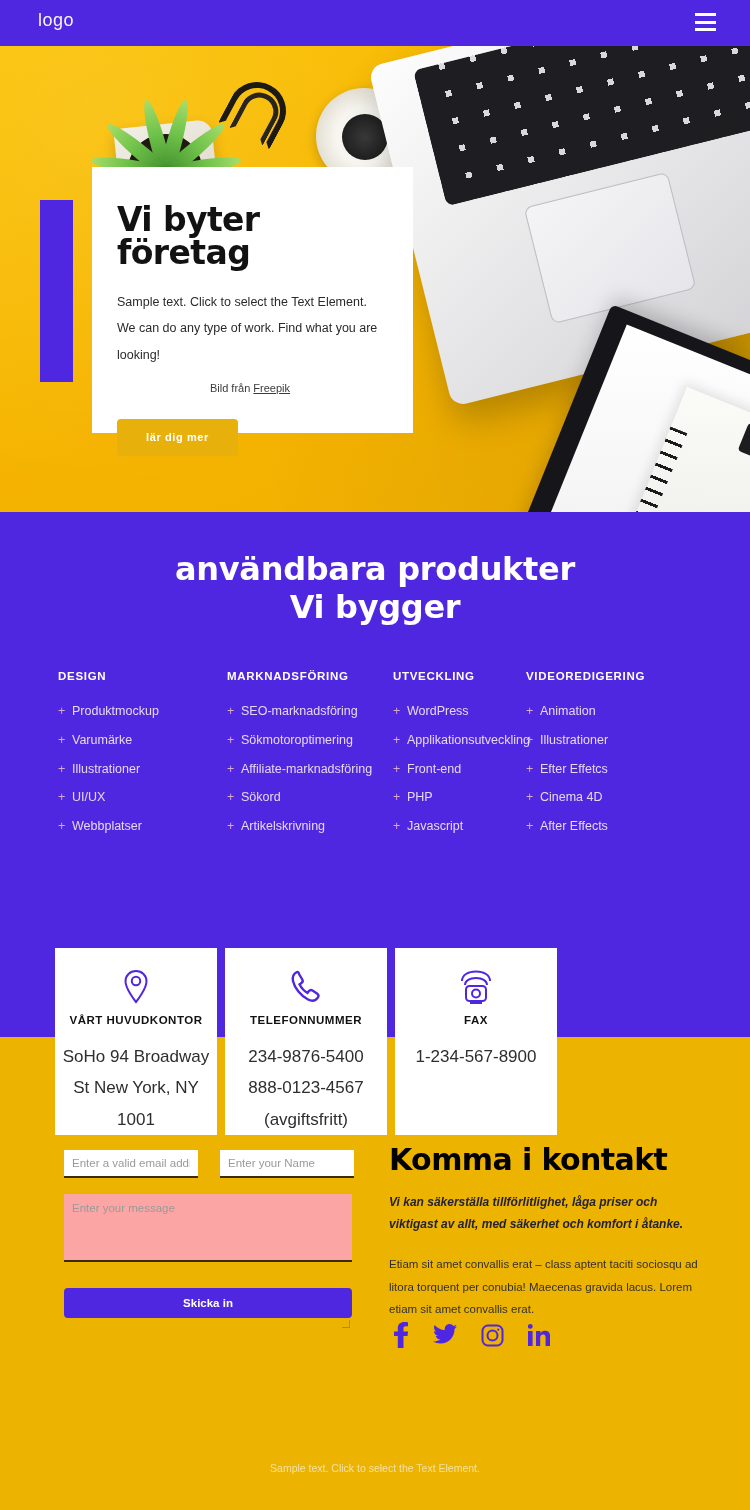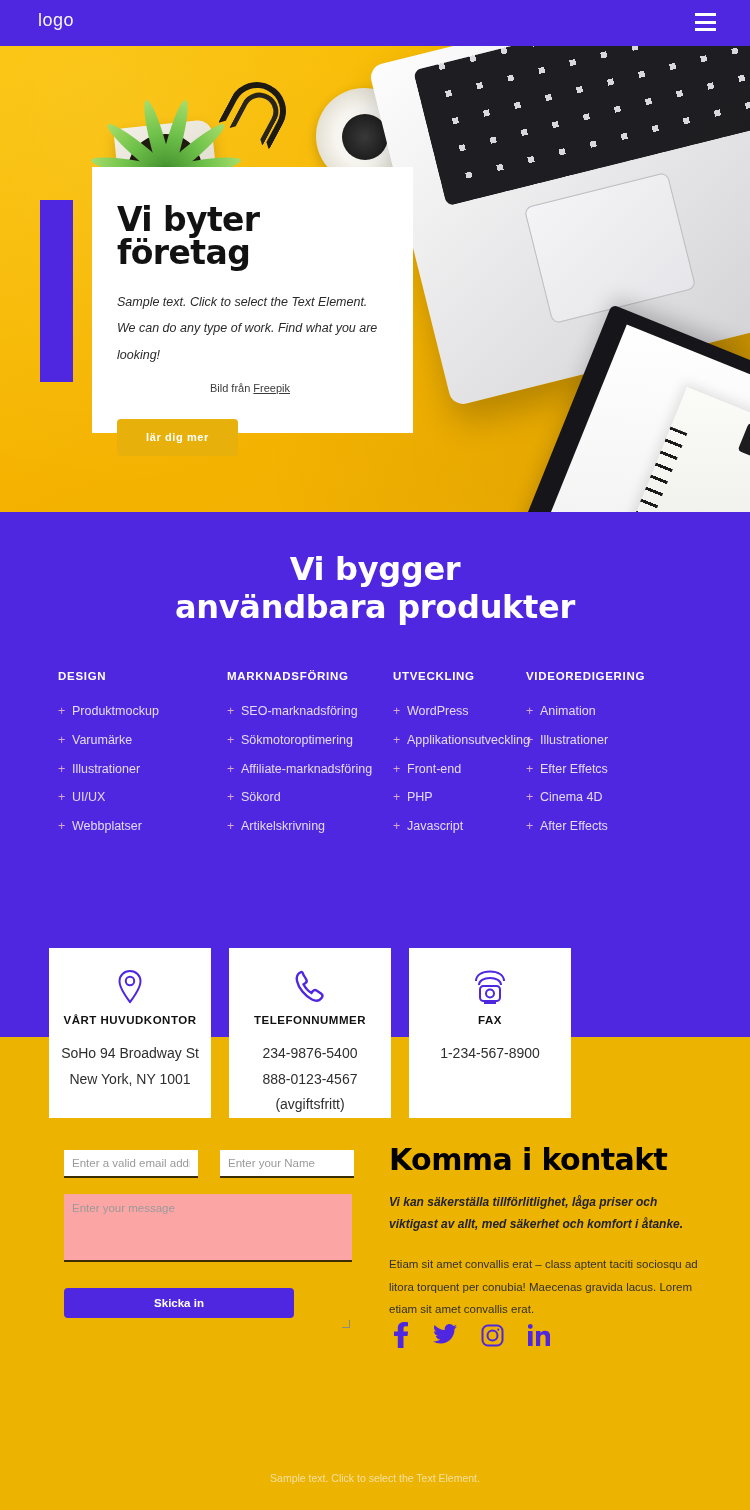--- a/index.html
+++ b/index.html
@@ -136,21 +136,21 @@
   .hero-card {
     position: absolute; left: 71px; top: 167px; width: 321px; height: 266px;
     background: #ffffff; z-index: 15; padding: 36px 30px 0 25px; margin-left: 21px;
   }
   .hero-title {
     font-family: "DejaVu Sans", sans-serif; font-weight: 700;
     font-size: 33px; color: #121212; letter-spacing: -.6px; line-height: 1;
   }
   .hero-sub {
     margin-top: 20px; font-size: 12.5px; color: #2a2a2a;
-    line-height: 2.1; max-width: 290px; font-style: italic;
+    line-height: 2.1; max-width: 290px;
   }
   .hero-credit { margin-top: 14px; font-size: 11px; color: #3b3b3b; text-align: center; }
   .hero-credit a { color: #3b3b3b; text-decoration: underline; }
   .hero-btn {
     margin-top: 25px; width: 121px; height: 37px; background: #E8B00B;
     border: none; border-radius: 4px; color: #ffffff; font-size: 11px;
     font-weight: 700; letter-spacing: .6px; cursor: pointer;
   }
 
   
@@ -175,34 +175,34 @@
   .col li {
     color: #E4DAF3; font-size: 12.5px; line-height: 1.9;
     margin-bottom: 5px; position: relative; padding-left: 14px;
   }
   .col li .pl {
     position: absolute; left: 0; top: 0; color: #D9A8CF; font-size: 12.5px;
   }
 
   
   .cards {
-    position: absolute; top: 948px; left: 49px; width: 672px; height: 165px;
-    display: grid; grid-template-columns: repeat(4, 162px); gap: 18px; z-index: 25;
+    position: absolute; top: 948px; left: 55px; width: 672px; height: 165px;
+    display: grid; grid-template-columns: repeat(4, 162px); gap: 8px; z-index: 25;
   }
   .card {
     background: #ffffff; text-align: center; padding-top: 20px;
   }
   .card-icon { height: 44px; color: #5027E0; }
   .card-icon svg { display: inline-block; }
   .card-title {
     font-size: 11.5px; font-weight: 700; color: #111111;
     letter-spacing: .5px; line-height: 1.45; padding: 0 12px;
   }
   .card-body {
-    margin-top: 12px; font-size: 14px; color: #2e2e2e;
+    margin-top: 12px; font-size: 17px; color: #2e2e2e;
     line-height: 1.85; padding: 0 2px;
   }
   .card-body a { color: #5027E0; font-weight: 700; text-decoration: underline; }
 
   
   .yellow {
     position: absolute; top: 1037px; left: 0; width: 750px; height: 473px;
     background: #ECB301;
   }
 
@@ -223,21 +223,21 @@
     padding: 8px; font-size: 11.5px; font-family: "Liberation Sans", sans-serif;
     color: #333;
   }
   .f-msg::placeholder { color: #9a9a9a; }
   .resize-h {
     position: absolute; right: 2px; top: 170px; width: 8px; height: 8px;
     border-right: 1px solid #8a8a8a; border-bottom: 1px solid #8a8a8a;
     transform: skewX(-0deg);
   }
   .submit {
-    margin-top: 22px; width: 230px; height: 30px; background: #5027E0;
+    margin-top: 22px; width: 288px; height: 30px; background: #5027E0;
     border: none; border-radius: 4px; color: #ffffff;
     font-size: 11.5px; font-weight: 700; cursor: pointer;
   }
 
   
   .kontakt { position: absolute; top: 1142px; left: 389px; width: 320px; z-index: 30; }
   .kontakt h2 {
     font-family: "DejaVu Sans", sans-serif; font-weight: 700;
     font-size: 30px; color: #000000; letter-spacing: -.6px;
   }
@@ -249,21 +249,21 @@
     margin-top: 18px; font-size: 11.5px; color: #33302c; line-height: 1.95;
   }
   .social {
     position: absolute; top: 1322px; left: 392px; width: 300px;
     display: flex; gap: 24px; align-items: center; z-index: 30;
   }
   .social span { color: #5027E0; display: inline-flex; cursor: pointer; }
 
   .footer {
     position: absolute; top: 1462px; left: 0; width: 750px; text-align: center;
-    font-size: 10.5px; color: #F4E0A0; z-index: 30; margin-top: 10px;
+    font-size: 10.5px; color: #F4E0A0; z-index: 30;
   }
 </style>
 </head>
 <body>
 
 <div class="page">
 
   <div class="header">
     <div class="logo">logo</div>
     <div class="burger">
@@ -308,22 +308,22 @@
   <div class="accent-bar"></div>
   <div class="hero-card">
     <div class="hero-title">Vi byter företag</div>
     <div class="hero-sub">Sample text. Click to select the Text Element. We can do any type of work. Find what you are looking!</div>
     <div class="hero-credit"><span>Bild från </span><a href="#">Freepik</a></div>
     <button class="hero-btn">lär dig mer</button>
   </div>
 
   <div class="purple">
     <div class="purple-title">
+      <div>användbara produkter</div>
       <div>Vi bygger</div>
-      <div>användbara produkter</div>
     </div>
     <div class="cols">
       <div class="col">
         <div class="col-head">DESIGN</div>
         <ul>
           <li><span class="pl">+</span><span>Produktmockup</span></li>
           <li><span class="pl">+</span><span>Varumärke</span></li>
           <li><span class="pl">+</span><span>Illustrationer</span></li>
           <li><span class="pl">+</span><span>UI/UX</span></li>
           <li><span class="pl">+</span><span>Webbplatser</span></li>

